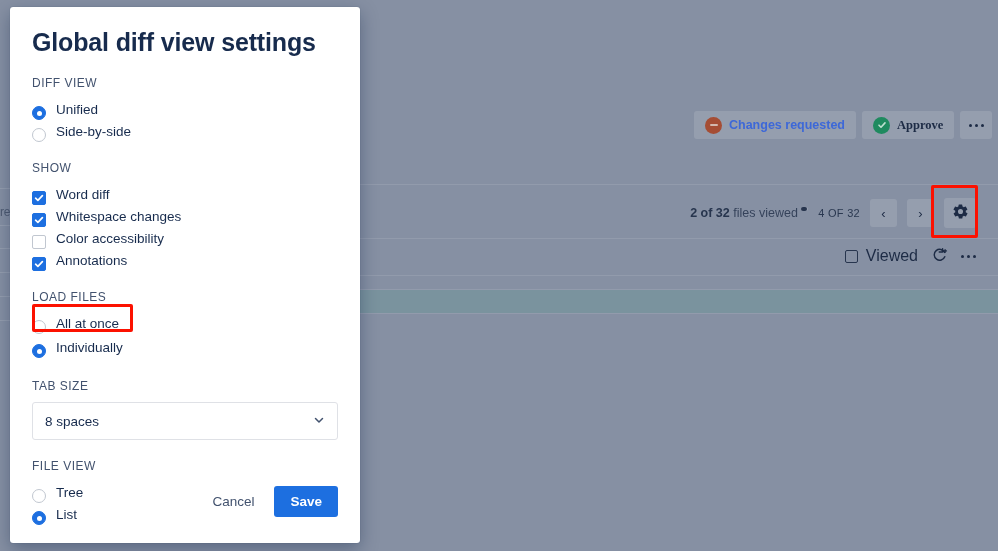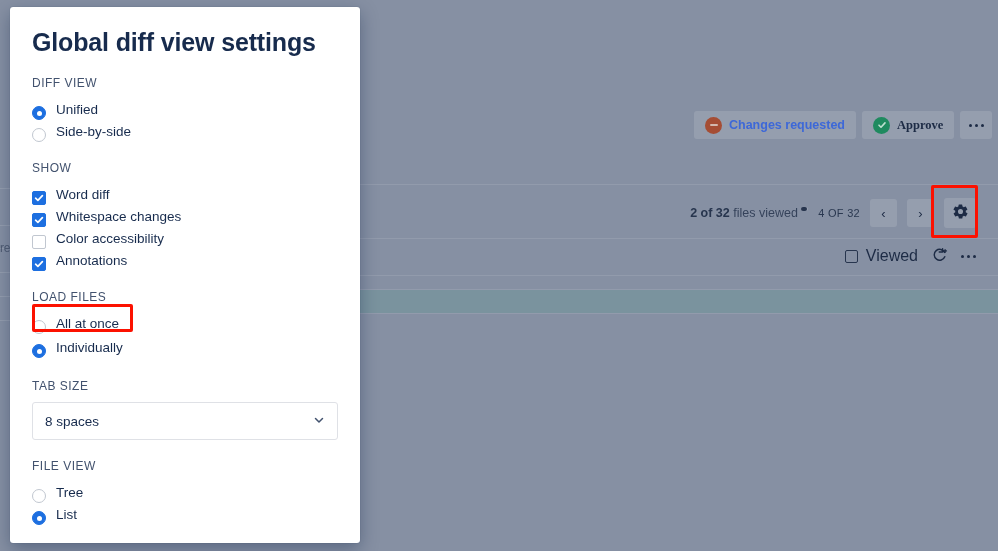--- a/index.html
+++ b/index.html
@@ -53,21 +53,20 @@
     position: absolute;
     left: 0px;
     top: 205px;
     width: 10px;
     font-size: 12px;
     color: #2c3a52;
     opacity: 0.62;
     letter-spacing: -0.2px;
     overflow: hidden;
     white-space: nowrap;
-    margin-top: 36px;
   }
 
   
   #review-actions {
     position: absolute;
     left: 694px;
     top: 111px;
     height: 28px;
     display: flex;
     align-items: center;
@@ -526,15 +525,19 @@
     <div class="option-row">
       <span class="radio"></span>
       <span class="option-label">Tree</span>
     </div>
     <div class="option-row">
       <span class="radio checked"></span>
       <span class="option-label">List</span>
     </div>
   </div>
 
+  <div id="dialog-footer">
+    <button id="cancel-button">Cancel</button>
+    <button id="save-button">Save</button>
+  </div>
 </div>
 
 <div class="redbox" id="individually-redbox"></div>
 
 </body></html>

